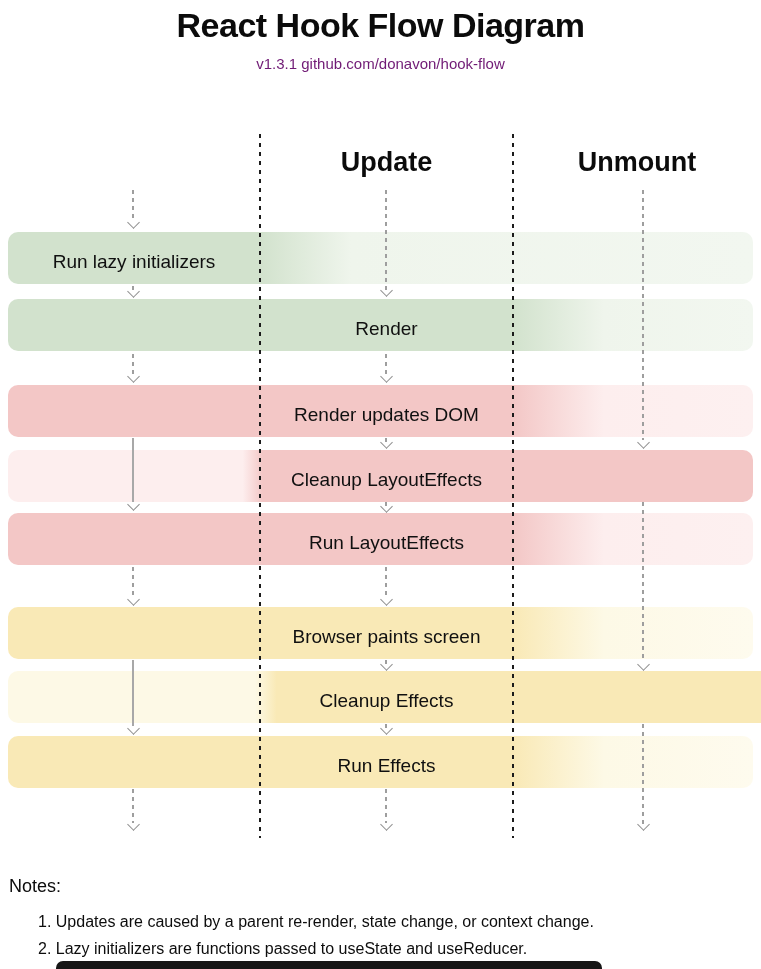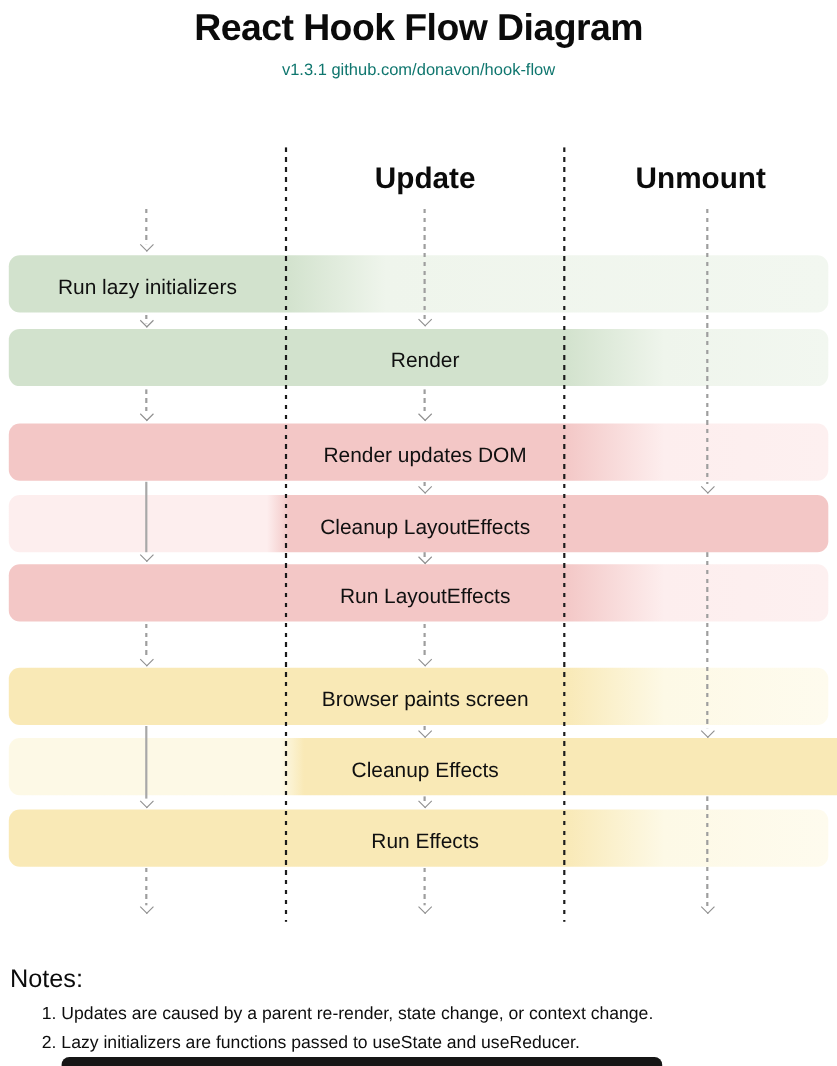--- a/index.html
+++ b/index.html
@@ -6,21 +6,21 @@
   .page {
     position:relative; width:761px; height:969px; overflow:hidden;
     background:#ffffff; font-family:"Liberation Sans", sans-serif; color:#111;
   }
   .title {
     position:absolute; top:6px; left:0; width:761px; text-align:center;
     font-size:34px; font-weight:700; letter-spacing:-0.5px; color:#0b0b0b;
   }
   .subtitle {
     position:absolute; top:55px; left:0; width:761px; text-align:center;
-    font-size:15px; color:#0f766e;
+    font-size:15px; color:#701a75;
   }
   .col-h {
     position:absolute; top:147px; font-size:27px; font-weight:700;
     text-align:center; color:#0b0b0b;
   }
   .c1 { left:0; width:260px; }
   .c2 { left:260px; width:253px; }
   .c3 { left:513px; width:248px; }
   .vsep {
     position:absolute; top:134px; height:704px; width:2px; z-index:6;
@@ -43,21 +43,21 @@
   .lbl-mount  { left:0; width:252px; }
   .lbl-update { left:252px; width:253px; }
   .vline { position:absolute; width:1.5px; z-index:5; }
   .dash { background:repeating-linear-gradient(to bottom, #9e9e9e 0 4px, transparent 4px 8px); }
   .solid { background:#a8a8a8; }
   .chev {
     position:absolute; width:8px; height:8px; z-index:7;
     border-right:1.6px solid #8f8f8f; border-bottom:1.6px solid #8f8f8f;
     transform:rotate(45deg);
   }
-  .notes-title { position:absolute; left:9px; top:876px; font-size:23px; color:#0b0b0b; }
+  .notes-title { position:absolute; left:9px; top:876px; font-size:18px; color:#0b0b0b; }
   .note-item { position:absolute; left:38px; font-size:16px; color:#0d0d0d; white-space:nowrap; }
   .note-1 { top:913px; }
   .note-2 { top:940px; }
   .code-edge {
     position:absolute; left:56px; top:961px; width:546px; height:9px;
     background:#161616; border-radius:7px 7px 0 0; filter:blur(0.5px);
   }
 </style>
 </head>
 <body>

